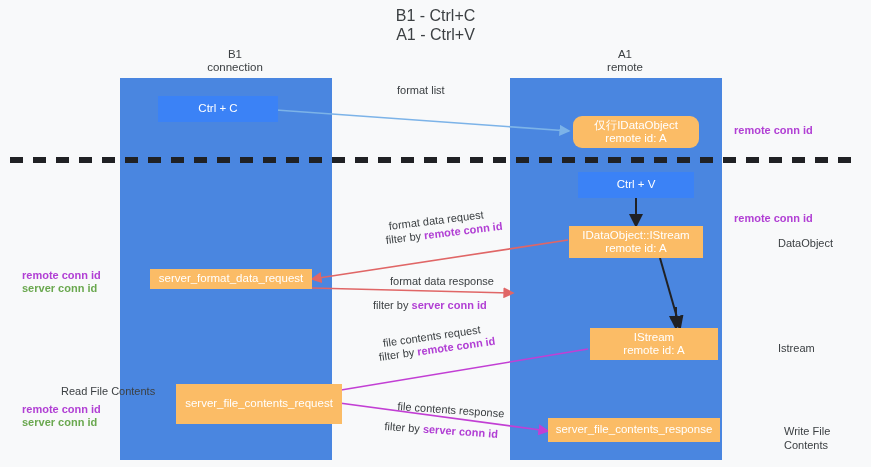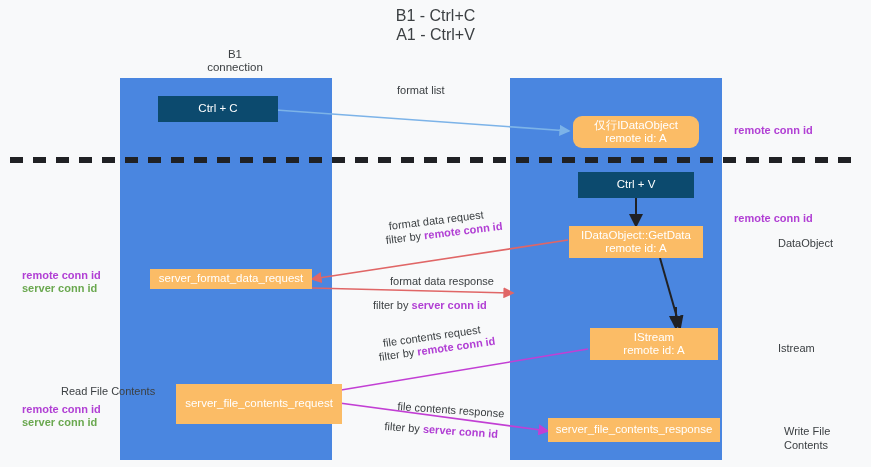--- a/index.html
+++ b/index.html
@@ -48,21 +48,21 @@
     flex-direction: column;
     align-items: center;
     justify-content: center;
     color: #ffffff;
     font-size: 11.5px;
     line-height: 13.5px;
     text-align: center;
     white-space: pre-line;
     padding: 2px 4px;
   }
-  .node.green { background: #0c4a6e; }
+  .node.green { background: #3b82f6; }
   .node.orange { background: #fbbc66; }
   .side-note {
     position: absolute;
     font-size: 11px;
     line-height: 14px;
     color: #3c4043;
     white-space: pre-line;
   }
   .side-note.bold { font-weight: bold; }
   .clr-purple { color: #b13fd4; }
@@ -95,20 +95,22 @@
 </head>
 <body>
 
 <div id="canvas">
 
   <div class="title">B1 - Ctrl+C
 A1 - Ctrl+V</div>
 
   <div class="lane-header" style="left:120px; top:48px; width:230px;">B1
 connection</div>
+  <div class="lane-header" style="left:510px; top:48px; width:230px;">A1
+remote</div>
 
   <div class="lane" style="left:120px; top:78px; width:212px; height:382px;"></div>
   <div class="lane" style="left:510px; top:78px; width:212px; height:382px;"></div>
 
   <svg class="wires" viewBox="0 0 871 467" xmlns="http://www.w3.org/2000/svg">
     <defs>
       <marker id="ah-blue" markerWidth="7" markerHeight="7" refX="6" refY="3.5" orient="auto">
         <path d="M0,0 L7,3.5 L0,7 z" fill="#7cb3e8"></path>
       </marker>
       <marker id="ah-red" markerWidth="7" markerHeight="7" refX="6" refY="3.5" orient="auto">
@@ -143,21 +145,21 @@
     <line x1="0" y1="3" x2="851" y2="3" stroke="#202124" stroke-width="6" stroke-dasharray="13 10"></line>
   </svg>
 
   <div class="node green" style="left:158px; top:96px; width:120px; height:26px;">Ctrl + C</div>
 
   <div class="node orange" style="left:573px; top:116px; width:126px; height:32px;border-radius:9px;">仅行IDataObject
 remote id: A</div>
 
   <div class="node green" style="left:578px; top:172px; width:116px; height:26px;">Ctrl + V</div>
 
-  <div class="node orange" style="left:569px; top:226px; width:134px; height:32px;">IDataObject::GetData
+  <div class="node orange" style="left:569px; top:226px; width:134px; height:32px;">IDataObject::IStream
 remote id: A</div>
 
   <div class="node orange" style="left:150px; top:269px; width:162px; height:20px;">server_format_data_request</div>
 
 
   <div class="node orange" style="left:590px; top:328px; width:128px; height:32px;">IStream
 remote id: A</div>
 
   <div class="node orange" style="left:148px; top:384px; width:166px; height:40px;margin-left:28px;">server_file_contents_request</div>
 

